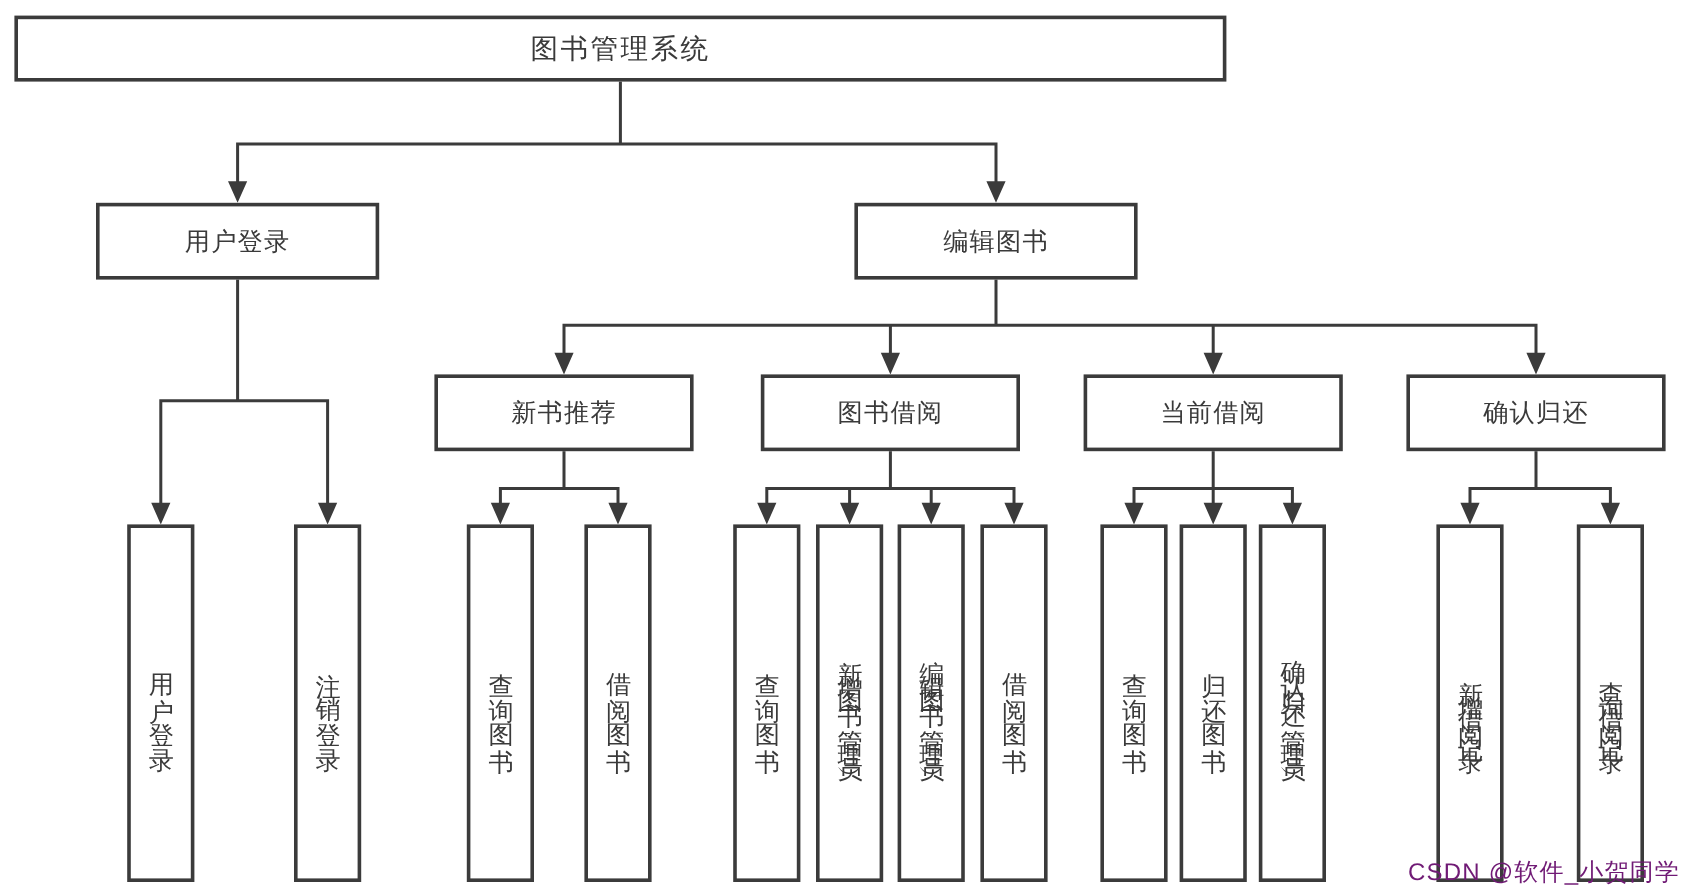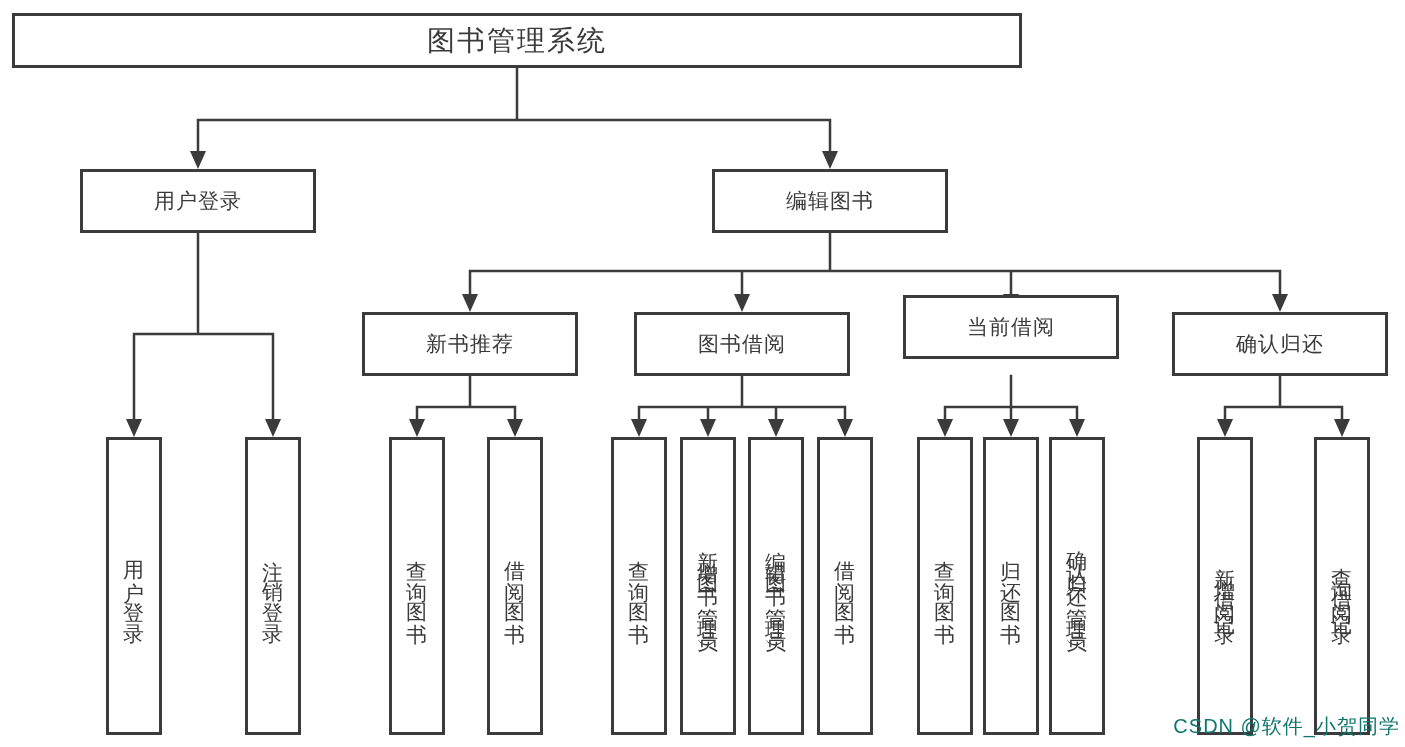--- a/index.html
+++ b/index.html
@@ -19,36 +19,36 @@
     display:flex;
     align-items:center;
     justify-content:center;
     color:#3a3a3a;
   }
   .node.h span{
     font-size:21px;
     letter-spacing:1px;
     white-space:nowrap;
   }
-  .node.root span{font-size:28px;letter-spacing:2px;}
+  .node.root span{font-size:23px;letter-spacing:2px;}
   .node.v span{
     writing-mode:vertical-rl;
     text-orientation:mixed;
     font-size:21px;
     letter-spacing:0.55em;
     line-height:1;
     white-space:nowrap;
   }
   .node.v.sp-wide span{letter-spacing:1.0em;}
   .watermark{
     position:absolute;
     right:5px;
     bottom:7px;
     font-size:20px;
-    color:#0f766e;
+    color:#701a75;
     letter-spacing:1px;
     white-space:nowrap;
     margin-left:36px;
   }
 </style>
 </head>
 <body>
 
 <div class="canvas">
 
@@ -99,21 +99,21 @@
   <div class="node h" style="left:712px;top:169px;width:236px;height:64px">
     <span>编辑图书</span>
   </div>
 
   <div class="node h" style="left:634px;top:312px;width:216px;height:64px">
     <span>图书借阅</span>
   </div>
   <div class="node h" style="left:362px;top:312px;width:216px;height:64px">
     <span>新书推荐</span>
   </div>
-  <div class="node h" style="left:903px;top:295px;width:216px;height:64px">
+  <div class="node h" style="left:903px;top:312px;width:216px;height:64px">
     <span>当前借阅</span>
   </div>
   <div class="node h" style="left:1172px;top:312px;width:216px;height:64px">
     <span>确认归还</span>
   </div>
 
   <div class="node v sp-wide" style="left:106px;top:437px;width:56px;height:298px">
     <span>用户登录</span>
   </div>
   <div class="node v sp-wide" style="left:245px;top:437px;width:56px;height:298px">

